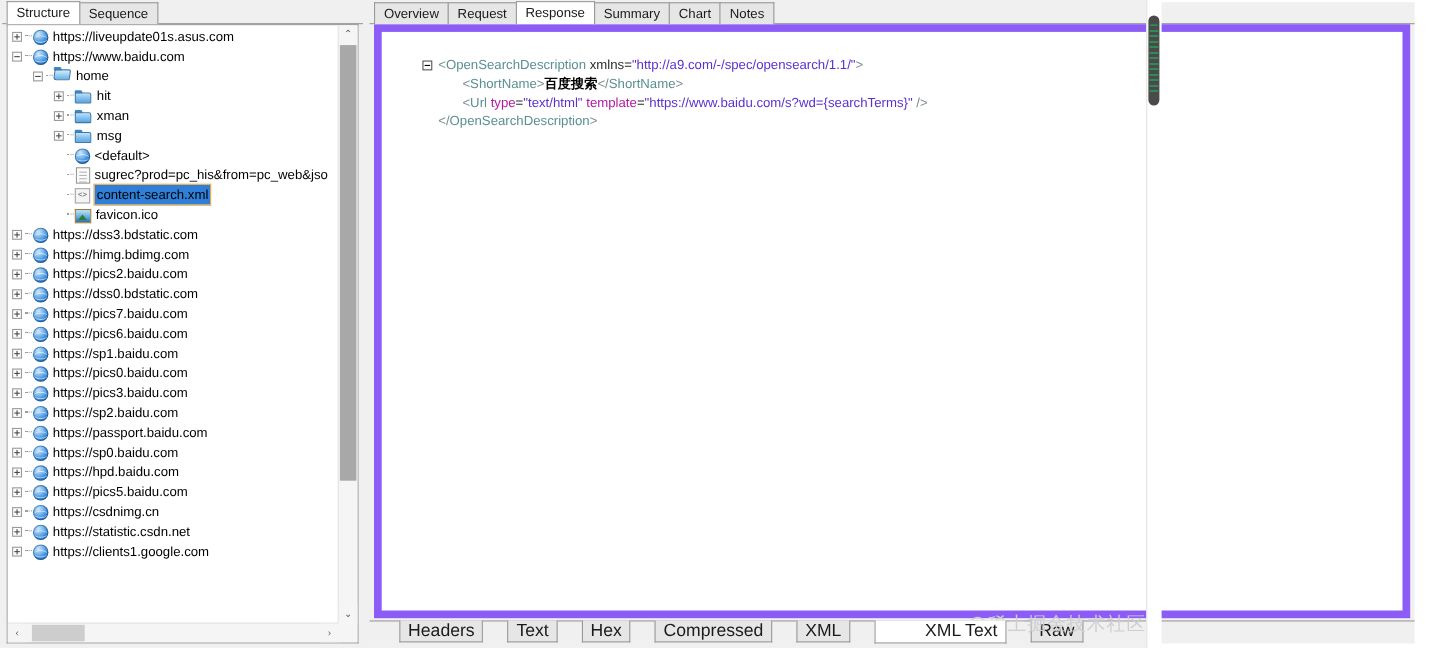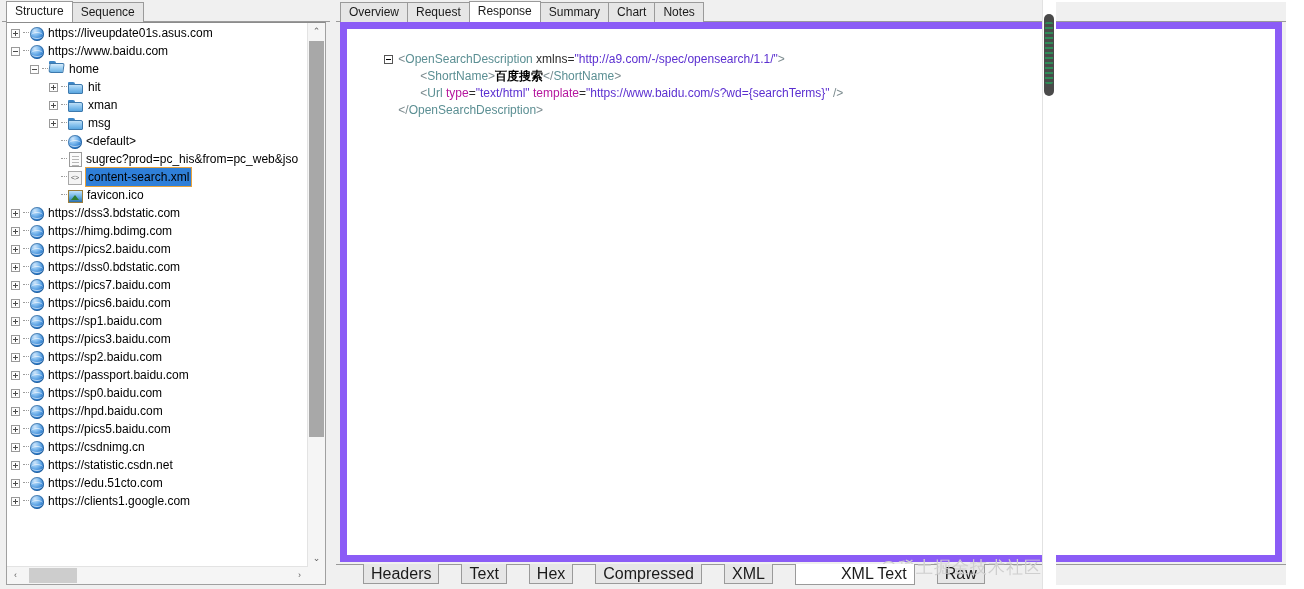--- a/index.html
+++ b/index.html
@@ -588,20 +588,27 @@
               <span class="exp plus"></span>
               <span class="dashline"></span>
               <span class="icon ic-globe"></span>
               <span class="label">https://sp1.baidu.com</span>
             </div>
             <div class="row">
               <span class="indent" style="width: 4px;"></span>
               <span class="exp plus"></span>
               <span class="dashline"></span>
               <span class="icon ic-globe"></span>
+              <span class="label">https://pics0.baidu.com</span>
+            </div>
+            <div class="row">
+              <span class="indent" style="width: 4px;"></span>
+              <span class="exp plus"></span>
+              <span class="dashline"></span>
+              <span class="icon ic-globe"></span>
               <span class="label">https://pics3.baidu.com</span>
             </div>
             <div class="row">
               <span class="indent" style="width: 4px;"></span>
               <span class="exp plus"></span>
               <span class="dashline"></span>
               <span class="icon ic-globe"></span>
               <span class="label">https://sp2.baidu.com</span>
             </div>
             <div class="row">
@@ -638,27 +645,20 @@
               <span class="dashline"></span>
               <span class="icon ic-globe"></span>
               <span class="label">https://csdnimg.cn</span>
             </div>
             <div class="row">
               <span class="indent" style="width: 4px;"></span>
               <span class="exp plus"></span>
               <span class="dashline"></span>
               <span class="icon ic-globe"></span>
               <span class="label">https://statistic.csdn.net</span>
-            </div>
-            <div class="row">
-              <span class="indent" style="width: 4px;"></span>
-              <span class="exp plus"></span>
-              <span class="dashline"></span>
-              <span class="icon ic-globe"></span>
-              <span class="label">https://edu.51cto.com</span>
             </div>
             <div class="row">
               <span class="indent" style="width: 4px;"></span>
               <span class="exp plus"></span>
               <span class="dashline"></span>
               <span class="icon ic-globe"></span>
               <span class="label">https://clients1.google.com</span>
             </div>
           </div>
       </div>

